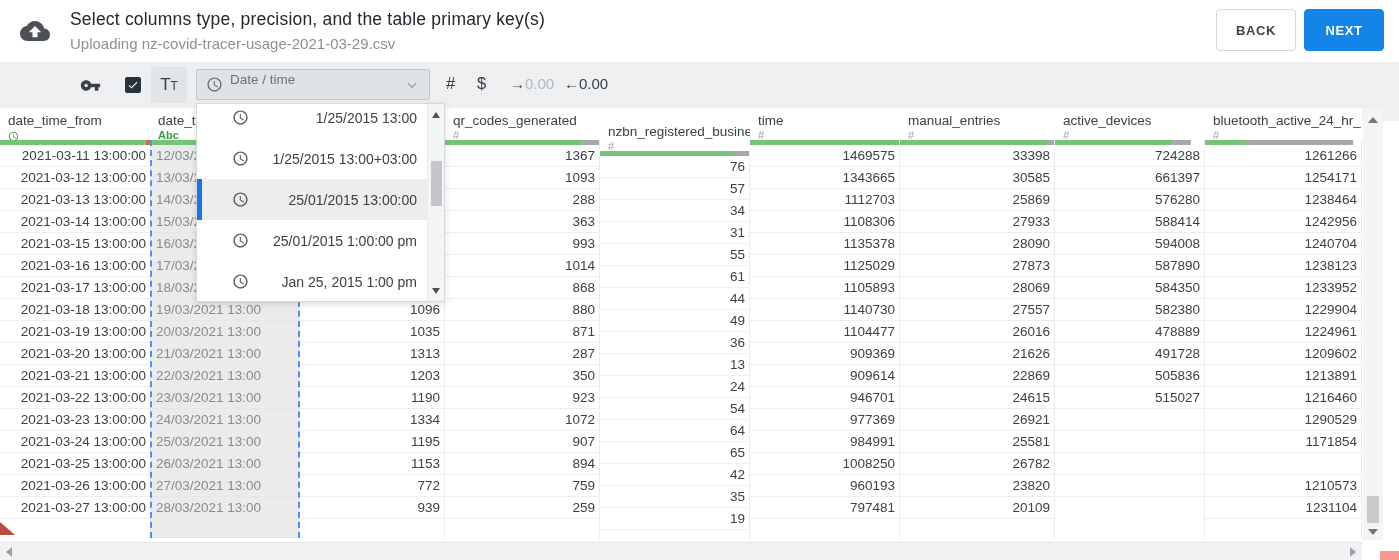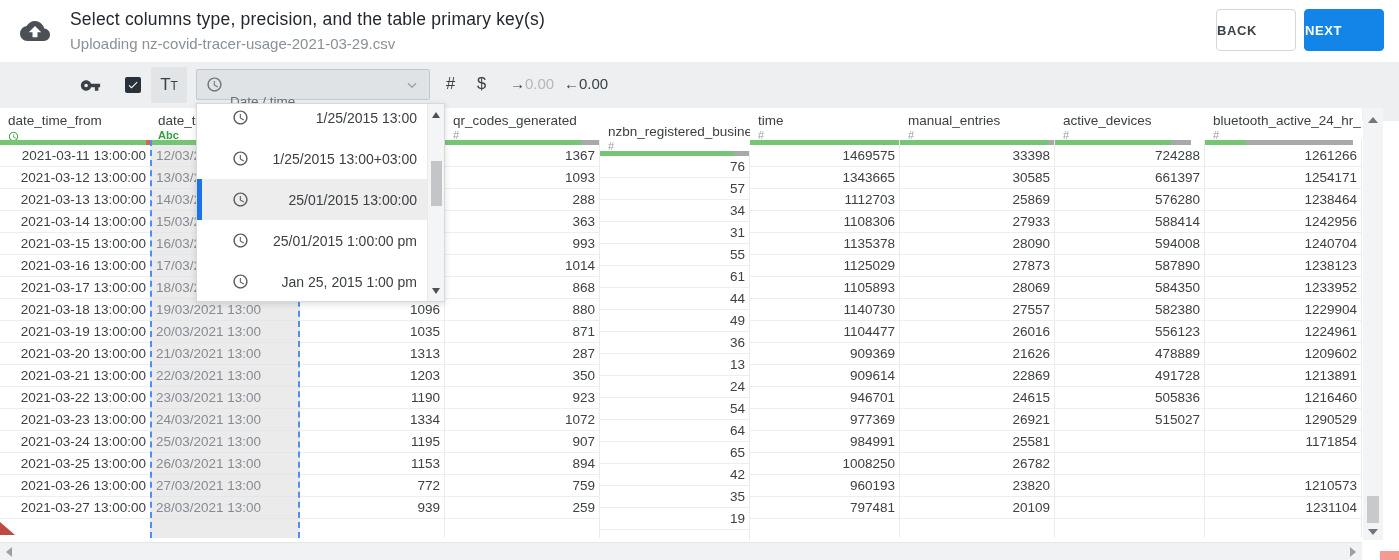--- a/index.html
+++ b/index.html
@@ -6,39 +6,39 @@
   .app{position:relative;width:1399px;height:560px;overflow:hidden;background:#fff;
        font-family:"Liberation Sans","DejaVu Sans",sans-serif;-webkit-font-smoothing:antialiased;}
 
   
   .hdr{position:absolute;left:0;top:0;width:1399px;height:62px;background:#fff;}
   .cloud{position:absolute;left:20px;top:16px;width:30px;height:30px;color:#4a5056;}
   .cloud svg{width:100%;height:100%;}
   .title{position:absolute;left:70px;top:9px;font-size:17.5px;color:#23272e;letter-spacing:.2px;}
   .subtitle{position:absolute;left:70px;top:35px;font-size:15px;color:#8a9097;}
   .btn{position:absolute;top:9px;height:42px;width:80px;border-radius:4px;font-size:13px;
-       font-weight:bold;letter-spacing:.6px;line-height:42px;cursor:pointer;box-sizing:border-box;}
+       font-weight:bold;letter-spacing:.6px;text-align:center;line-height:42px;cursor:pointer;box-sizing:border-box;}
   .btn-back{left:1216px;background:#fff;border:1px solid #d3d7da;color:#3e444b;}
   .btn-next{left:1304px;background:#1385e9;border:1px solid #1385e9;color:#fff;}
 
   
   .toolbar{position:absolute;left:0;top:62px;width:1399px;height:59px;background:#edeff1;}
   .tb-key{position:absolute;left:80px;top:13px;width:21px;height:21px;color:#3a4046;}
   .tb-key svg{width:100%;height:100%;}
   .tb-check{position:absolute;left:125px;top:15px;width:16px;height:16px;background:#28323a;border-radius:2px;}
   .tb-check svg{width:12px;height:12px;margin:2px;}
   .tb-tt{position:absolute;left:151px;top:67px;width:36px;height:36px;background:#e2e5e8;border-radius:2px;
          text-align:center;line-height:36px;color:#3a4046;top:5px;}
   .tb-tt .big{font-size:17px;}
   .tb-tt .small{font-size:12px;}
   .tb-select{position:absolute;left:196px;top:7px;width:234px;height:31px;background:#dfe3e6;
              border:1px solid #c2c8cd;border-radius:2px;box-sizing:border-box;color:#68727b;}
   .tb-select .clk{position:absolute;left:9px;top:6px;width:17px;height:17px;color:#68727b;}
   .tb-select .clk svg{width:100%;height:100%;}
-  .tb-select .val{position:absolute;left:33px;top:24px;font-size:13.5px;}
+  .tb-select .val{position:absolute;left:33px;top:2px;font-size:13.5px;}
   .tb-select .chev{position:absolute;right:10px;top:8px;width:14px;height:14px;color:#9aa3ab;}
   .tb-select .chev svg{width:100%;height:100%;}
   .tb-glyph{position:absolute;top:12px;font-size:16.5px;color:#3a4046;}
   .tb-hash{left:446px;}
   .tb-dollar{left:477px;}
   .tb-dec{position:absolute;top:13px;font-size:15px;color:#3a4046;}
   .tb-dec-inc{left:510px;}
   .tb-dec-dec{left:564px;}
   .tb-dec .muted{color:#b3b8bd;}
 
@@ -351,21 +351,20 @@
             <span style="width: 13%; background: rgb(167, 169, 171);"></span>
           </div>
           <div class="cell a-right">724288</div>
           <div class="cell a-right">661397</div>
           <div class="cell a-right">576280</div>
           <div class="cell a-right">588414</div>
           <div class="cell a-right">594008</div>
           <div class="cell a-right">587890</div>
           <div class="cell a-right">584350</div>
           <div class="cell a-right">582380</div>
-          <div class="cell a-right">556123</div>
           <div class="cell a-right">478889</div>
           <div class="cell a-right">491728</div>
           <div class="cell a-right">505836</div>
           <div class="cell a-right">515027</div>
           <div class="cell a-right"></div>
           <div class="cell a-right"></div>
           <div class="cell a-right"></div>
           <div class="cell a-right"></div>
         </div>
       </div>

